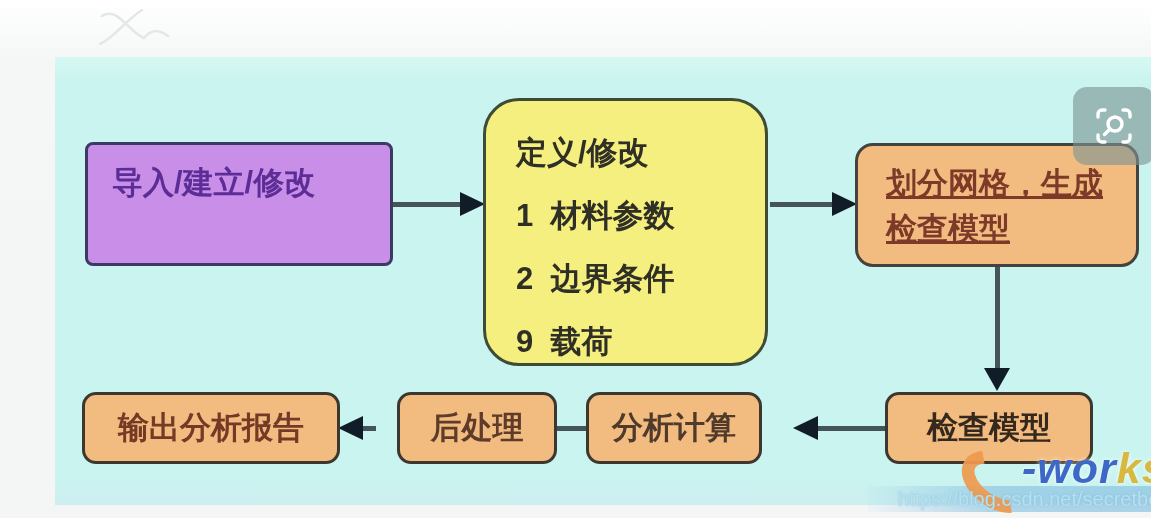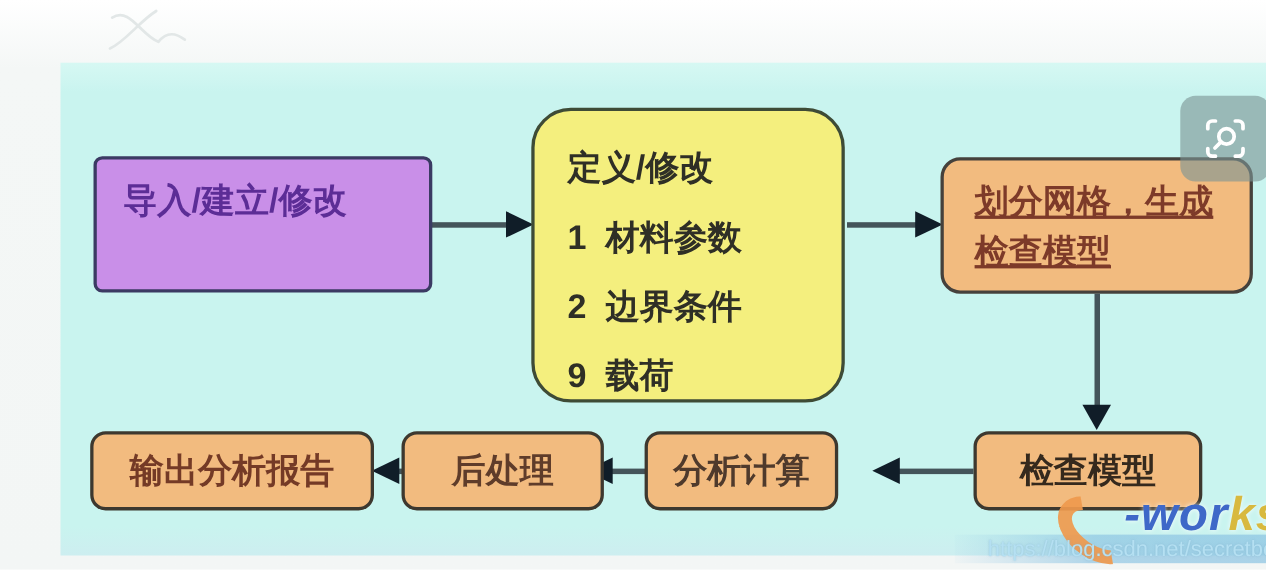--- a/index.html
+++ b/index.html
@@ -32,21 +32,21 @@
     left:855px;top:143px;width:284px;height:124px;border-radius:18px;
     background:#f2bb7f;border-color:#45413c;color:#7d3a29;
     font-size:31px;line-height:45px;padding:15px 0 0 28px;text-decoration:underline;
   }
   
   .bottom-box{
     top:392px;height:72px;border-radius:14px;background:#f2bb7f;
     display:flex;align-items:center;justify-content:center;font-size:31px;
   }
   #node-report{left:82px;width:258px;color:#743a26;border-color:#3d382f;}
-  #node-post{left:365px;width:184px;color:#5f3c2a;border-color:#3d382f;}
+  #node-post{left:397px;width:160px;color:#5f3c2a;border-color:#3d382f;}
   #node-solve{left:586px;width:176px;color:#4f3a2c;border-color:#3d382f;}
   #node-check{left:885px;width:208px;color:#35291d;border-color:#3d382f;}
   
   .aline{position:absolute;background:#44545a;z-index:1;}
   .hline{height:5px;} .vline{width:5px;}
   .head{position:absolute;width:0;height:0;z-index:1;}
   .head-right{border-top:12px solid transparent;border-bottom:12px solid transparent;border-left:25px solid #101d28;}
   .head-left{border-top:12px solid transparent;border-bottom:12px solid transparent;border-right:25px solid #101d28;}
   .head-down{border-left:13px solid transparent;border-right:13px solid transparent;border-top:23px solid #101d28;}
   

